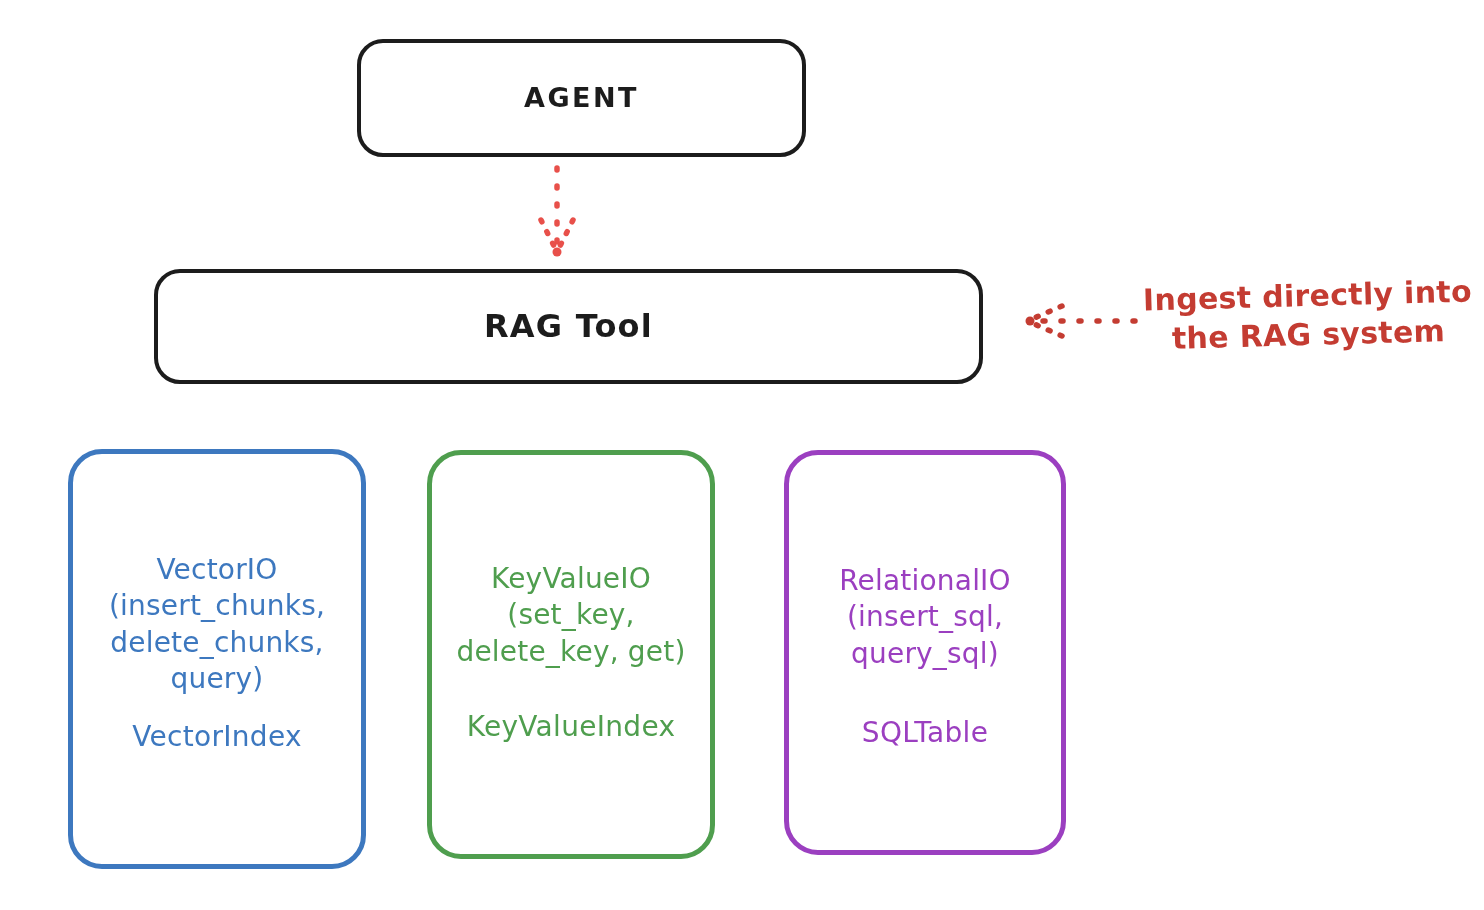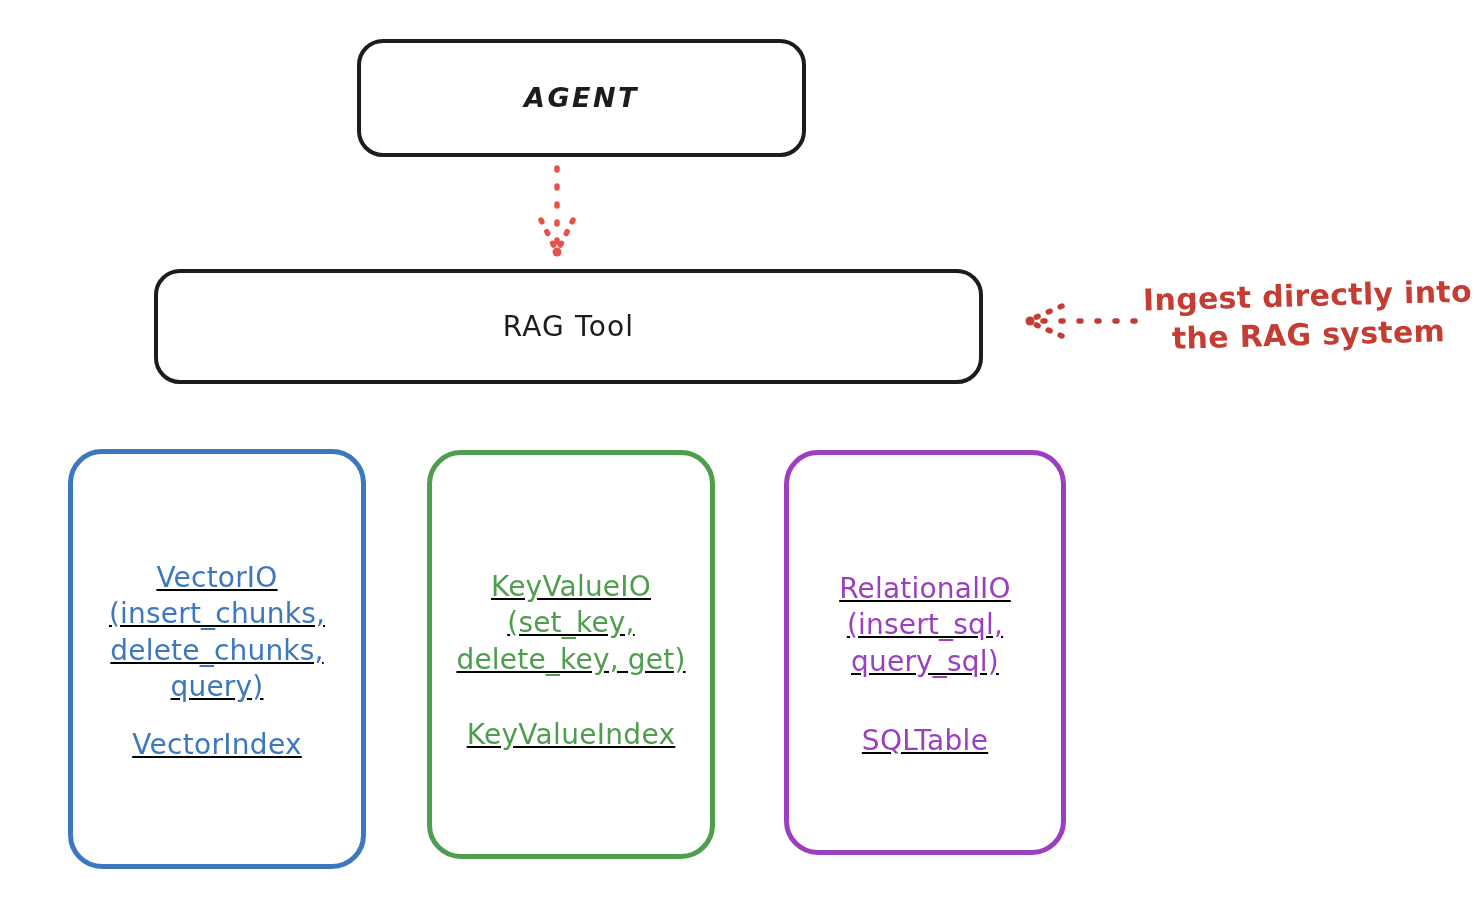--- a/index.html
+++ b/index.html
@@ -43,28 +43,27 @@
 
   
   .node.dark {
     border: 4px solid #1c1c1c;
     border-radius: 26px;
   }
   .node.dark .node-label {
     color: #1c1c1c;
     font-size: 27px;
     font-weight: 600;
-    font-style: italic;
     letter-spacing: 2.5px;
   }
   .node.dark.plain .node-label {
     font-style: normal;
     letter-spacing: 1.2px;
-    font-weight: 400;
-    font-size: 28px;
+    font-weight: 700;
+    font-size: 32px;
   }
 
   #agent-node {
     left: 357px;
     top: 39px;
     width: 449px;
     height: 118px;
   }
   #ragtool-node {
     left: 154px;
@@ -72,22 +71,21 @@
     width: 829px;
     height: 115px;
   }
 
   
   .node.leaf {
     border-width: 5px;
     border-style: solid;
     border-radius: 34px;
     justify-content: flex-start;
-    padding-top: 16px;
-    text-decoration: underline;
+    padding-top: 8px;
   }
   .node.leaf .api-label {
     white-space: pre-line;
     font-size: 28px;
     line-height: 1.30;
     font-weight: 500;
     letter-spacing: 0.2px;
   }
   .node.leaf .index-label {
     font-size: 28px;

